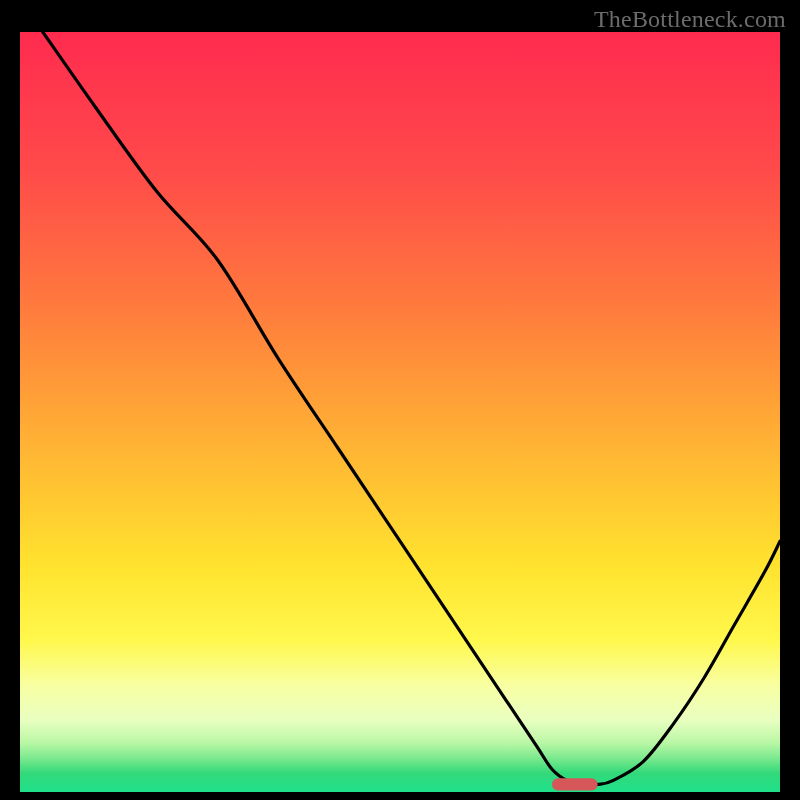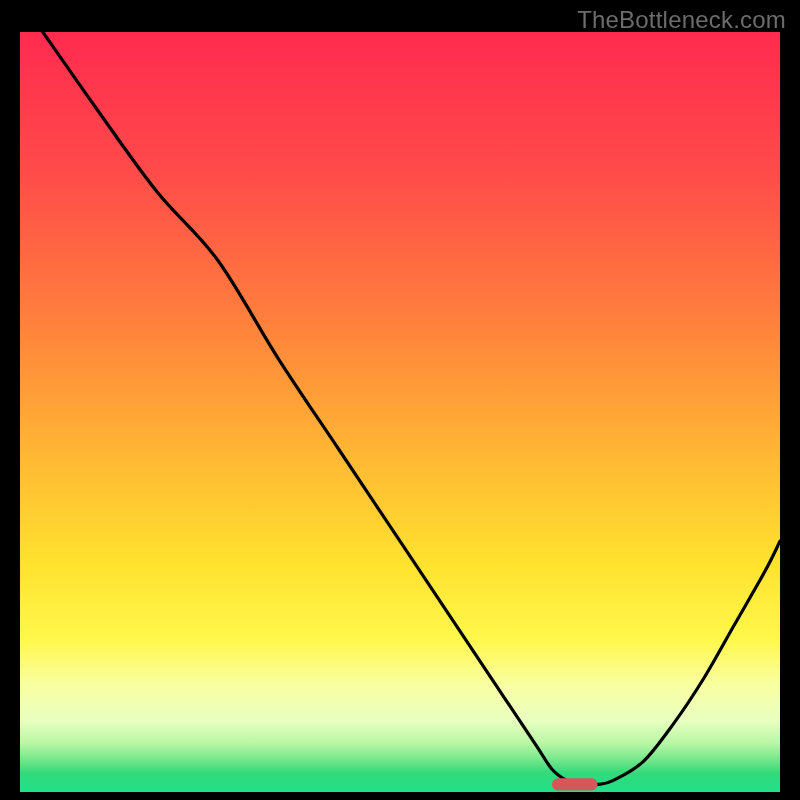--- a/index.html
+++ b/index.html
@@ -9,20 +9,21 @@
     height: 800px;
     background: #000;
     overflow: hidden;
     font-family: Arial, Helvetica, sans-serif;
   }
   .frame {
     position: relative;
     width: 800px;
     height: 793px;
     background: #000;
+    font-family: Liberation Serif, serif;
   }
   .watermark {
     position: absolute;
     top: 6px;
     right: 14px;
     color: #6c6c6c;
     font-size: 24px;
     font-weight: 500;
     letter-spacing: 0.2px;
     user-select: none;

